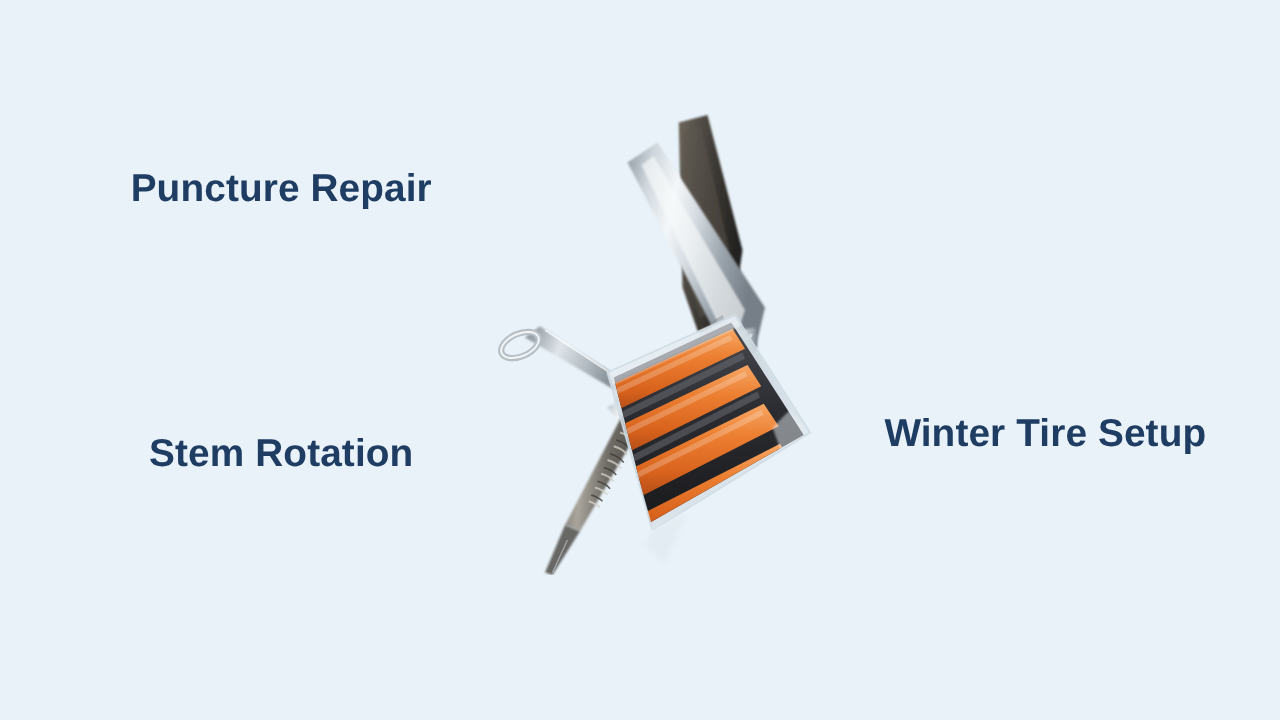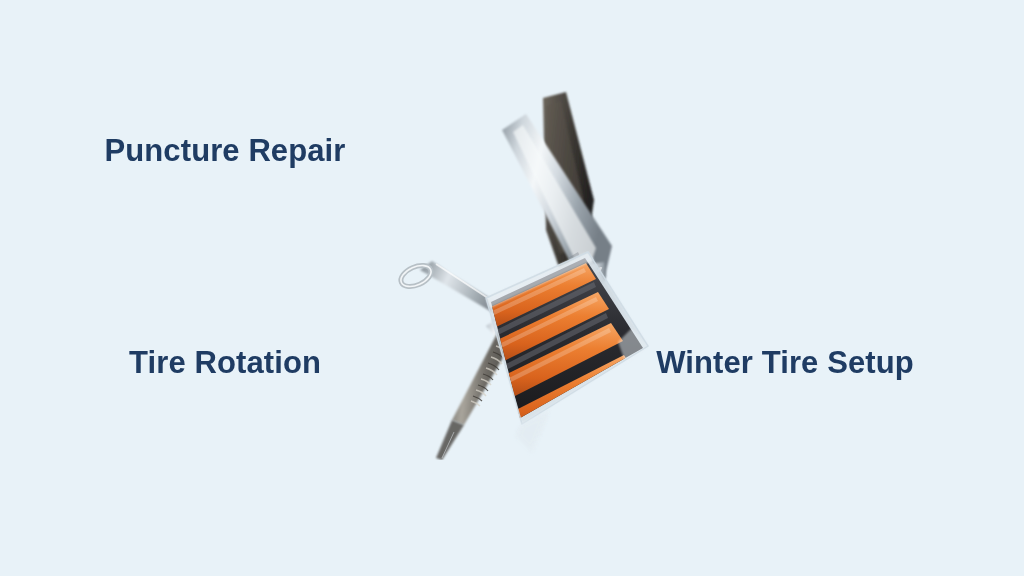--- a/index.html
+++ b/index.html
@@ -38,21 +38,21 @@
     width: 330px;
   }
   .label-right {
     text-align: right;
     right: 59px;
     width: 360px;
   }
   #label-puncture-repair { top: 128px; }
   #label-tire-rotation   { top: 340px; }
   #label-valve-stem      { top: 128px; }
-  #label-winter-tire     { top: 340px; text-align: center; }
+  #label-winter-tire     { top: 324px; }
 
   
   #product-photo {
     position: absolute;
     left: 380px;
     top: 80px;
     width: 270px;
     height: 380px;
   }
   #product-photo svg {
@@ -61,21 +61,21 @@
     height: 380px;
   }
 </style>
 </head>
 <body>
 
 <div id="slide">
 
   <div class="label label-left" id="label-puncture-repair">Puncture Repair</div>
 
-  <div class="label label-left" id="label-tire-rotation">Tire Rotation</div>
+  <div class="label label-left" id="label-tire-rotation">Stem Rotation</div>
 
 
   <div class="label label-right" id="label-winter-tire">Winter Tire Setup</div>
 
   <div id="product-photo">
     <svg viewBox="0 0 270 380" xmlns="http://www.w3.org/2000/svg">
       <defs>
 
         <linearGradient id="chromeA" x1="0" y1="0" x2="1" y2="0.35">
           <stop offset="0%" stop-color="#8d979f"></stop>

